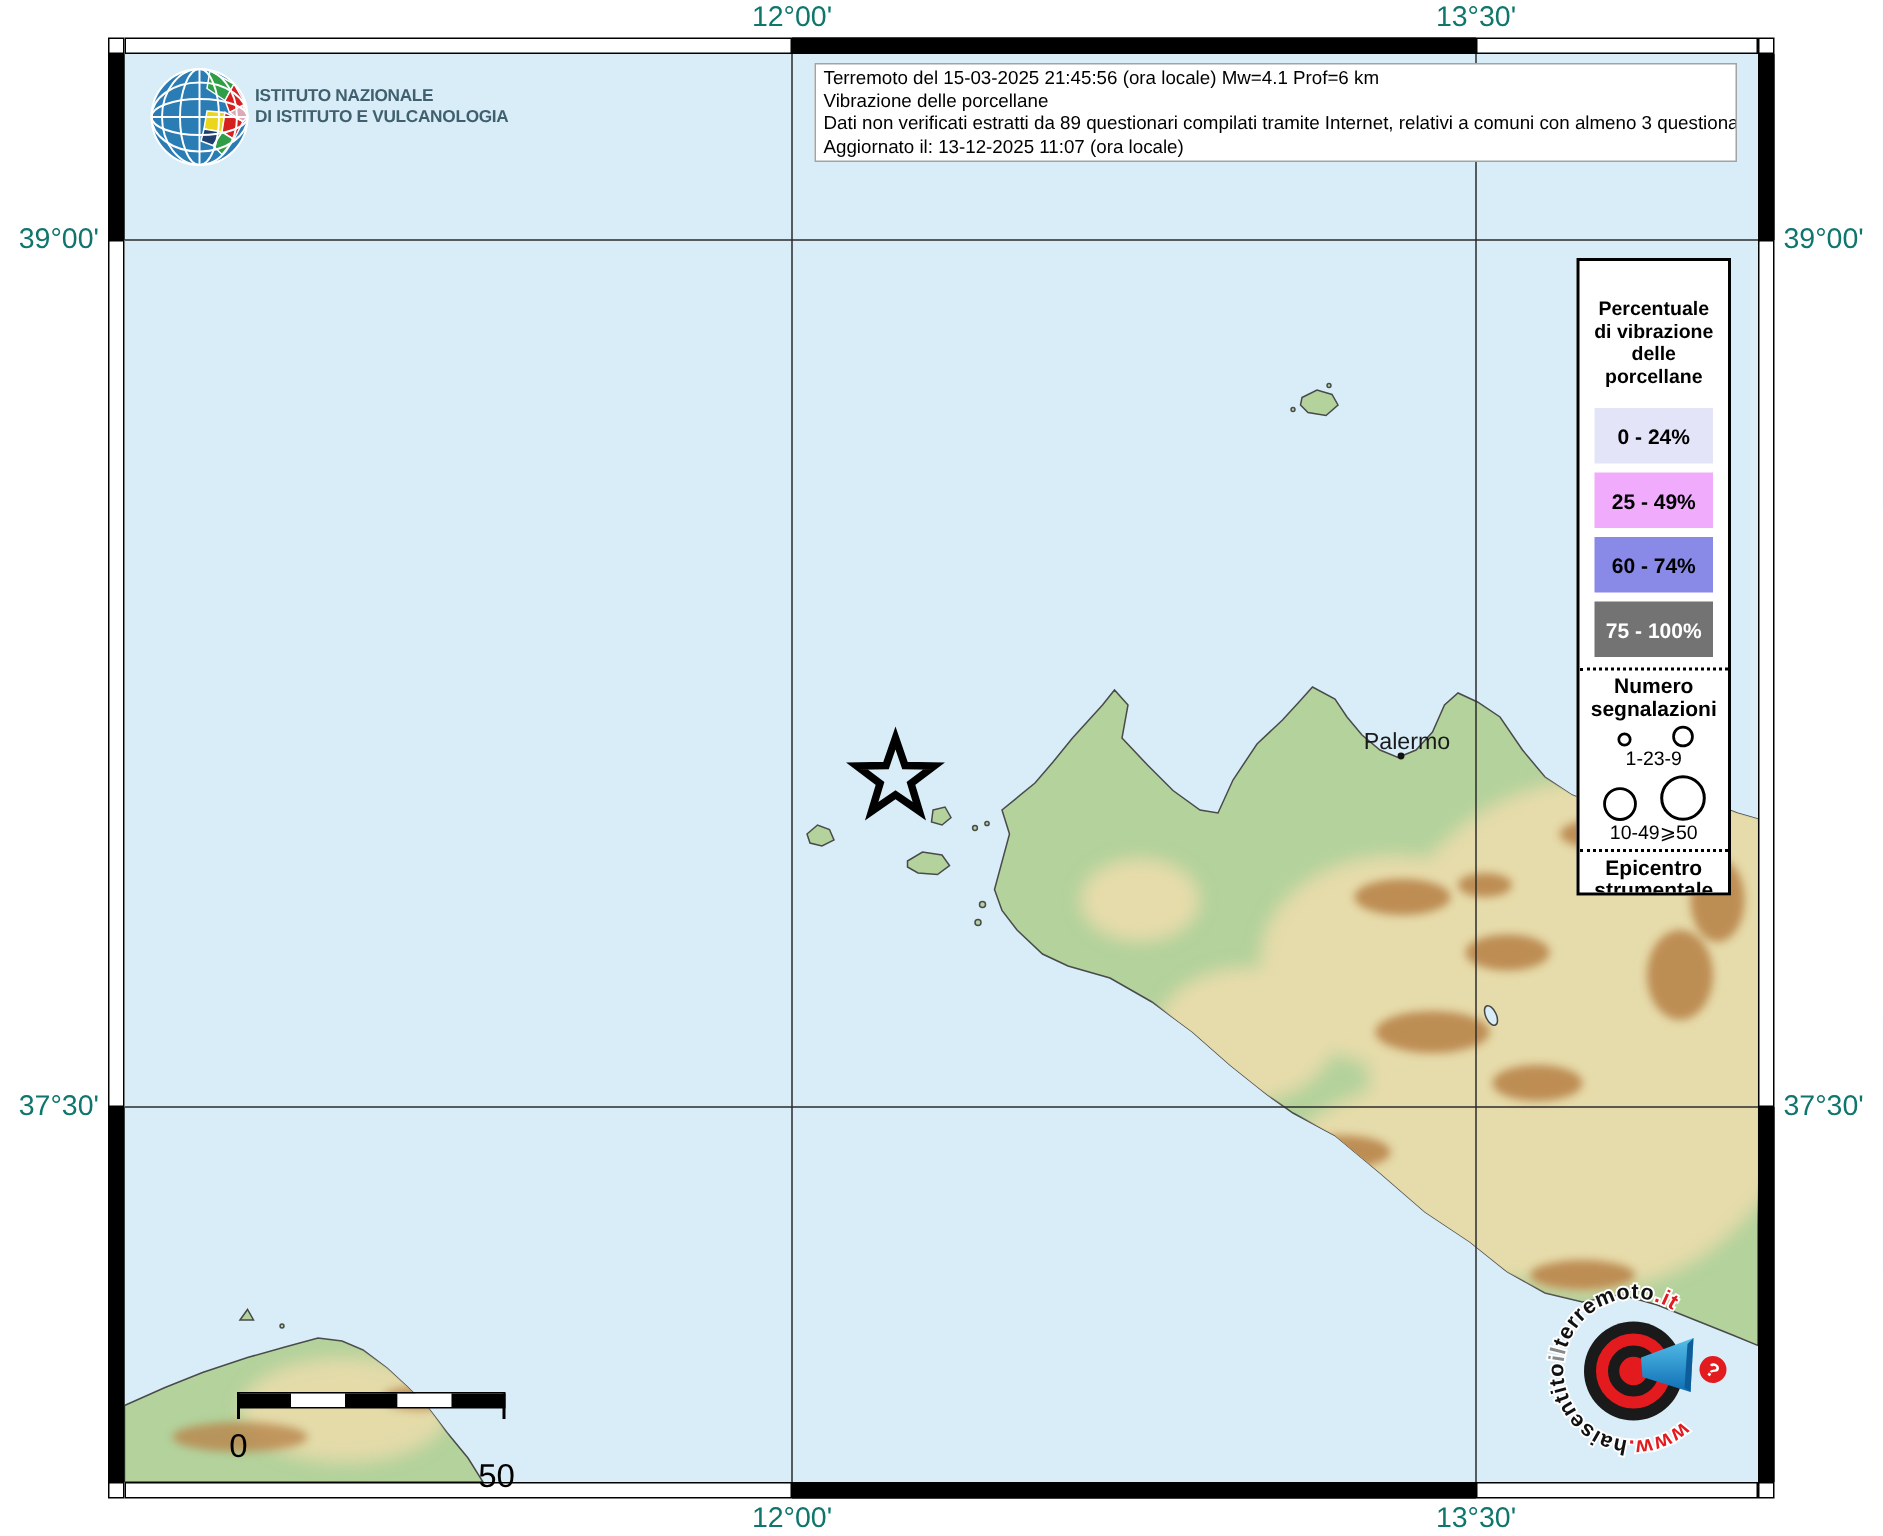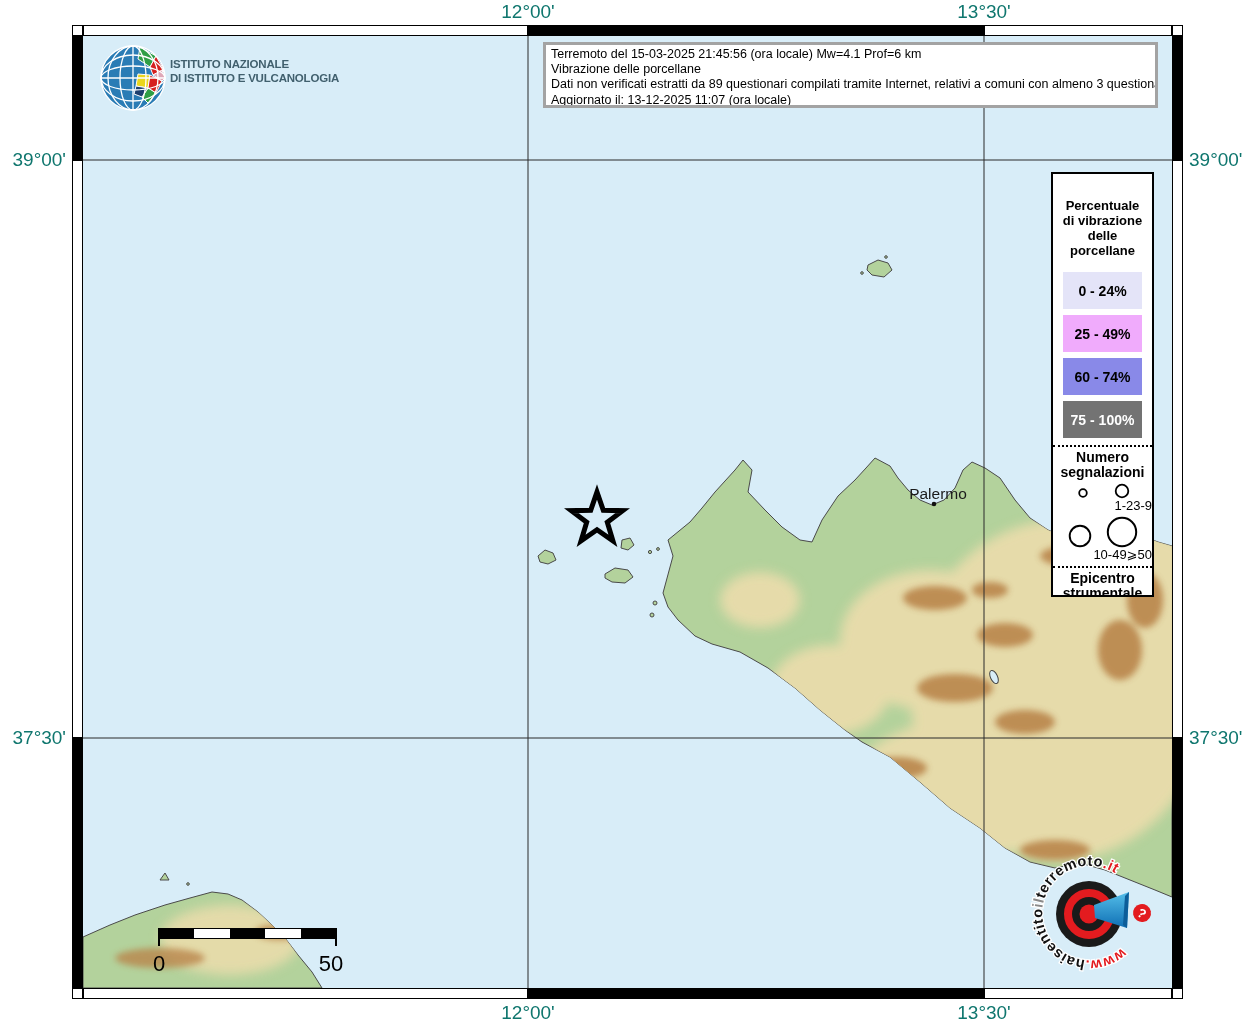--- a/index.html
+++ b/index.html
@@ -6,37 +6,37 @@
   #page{position:relative;width:1255px;height:1024px;background:#ffffff;overflow:hidden;
         font-family:"Liberation Sans","DejaVu Sans",sans-serif;color:#000;}
   .abs{position:absolute;}
   
   .corner{position:absolute;width:11px;height:11px;background:#fff;border:1px solid #000;box-sizing:border-box;}
   .bseg{position:absolute;border:1px solid #000;box-sizing:border-box;}
   
   .axlab{position:absolute;font-size:19px;color:#0f766e;white-space:nowrap;}
   
   #infobox{position:absolute;left:543px;top:42px;width:615px;height:66px;background:#fff;
-           border:3px solid #a3a3a3;box-sizing:border-box;font-size:12.5px;line-height:15.2px;
+           border:1px solid #a3a3a3;box-sizing:border-box;font-size:12.5px;line-height:15.2px;
            padding:2px 5px;white-space:nowrap;overflow:hidden;}
   
   #ingv{position:absolute;left:98px;top:44px;width:300px;height:68px;}
   #ingv .txt{position:absolute;left:72px;top:13px;font-size:11.5px;font-weight:bold;
              color:#41606e;letter-spacing:-0.2px;line-height:14px;}
   
   #legend{position:absolute;left:1051px;top:172px;width:103px;height:425px;background:#fff;
           border:2px solid #000;box-sizing:border-box;text-align:center;overflow:hidden;}
   #legend .ttl{font-size:13px;font-weight:bold;line-height:15px;}
   #legend .ttl.first{margin-top:24px;}
   .swatch{width:79px;height:37px;margin:6px auto 0;display:flex;align-items:center;
           justify-content:center;font-size:14px;font-weight:bold;}
   .swatch.s4{color:#ffffff;}
   .sep{border-top:2px dotted #000;margin-top:7px;}
   .circrow{display:flex;justify-content:space-evenly;align-items:flex-end;margin-top:3px;}
-  .circlab{display:flex;justify-content:flex-end;font-size:13px;font-weight:normal;line-height:14px;}
+  .circlab{display:flex;justify-content:center;font-size:13px;font-weight:normal;line-height:14px;}
   
   #scalebar{position:absolute;left:140px;top:885px;width:225px;height:100px;}
   #scalebar .km{position:absolute;left:0;top:0;width:220px;text-align:center;font-size:30px;}
   #scalebar .bar{position:absolute;left:19px;top:44px;width:177px;height:9px;outline:1px solid #000;font-size:0;}
   #scalebar .bar span{display:inline-block;width:35.4px;height:9px;}
   #scalebar .tick{position:absolute;top:44px;width:2px;height:17px;background:#000;}
   #scalebar .num{position:absolute;top:66px;width:36px;text-align:center;font-size:22px;}
   
   #sitelogo{position:absolute;left:1028px;top:852px;width:132px;height:132px;}
   .logo-ring-text{font-size:14.5px;font-weight:bold;letter-spacing:0.6px;
@@ -245,21 +245,21 @@
     <svg width="30" height="26" style="margin-top:4px;">
       <path d="M15,2 L17.57,9.45 25.46,9.62 19.2,14.35 21.47,21.9 15,17.4 8.53,21.9 10.8,14.35 4.54,9.62 12.43,9.45 Z" fill="none" stroke="#000" stroke-width="1.6"></path>
     </svg>
   </div>
 
   <div id="scalebar">
     <div class="bar"><span style="background:#000;"></span><span style="background:#fff;"></span><span style="background:#000;"></span><span style="background:#fff;"></span><span style="background:#000;"></span></div>
     <div class="tick" style="left:18px;"></div>
     <div class="tick" style="left:195px;"></div>
     <div class="num" style="left:1px;">0</div>
-    <div class="num" style="left:173px;">50</div>
+    <div class="num" style="left:173px;margin-top:20px;">50</div>
   </div>
 
   <div id="sitelogo">
     <svg width="132" height="132" viewBox="0 0 132 132">
       <defs>
         <path id="ringPath" d="M 99.2,98.2 A 47,47 0 1 1 31.8,31.8 A 47,47 0 1 1 99.2,98.2" transform="translate(-4,-4)"></path>
       </defs>
 
       <circle cx="61" cy="62" r="33" fill="#1a1a1a"></circle>
       <circle cx="61" cy="62" r="21" fill="none" stroke="#e31b1f" stroke-width="8"></circle>

